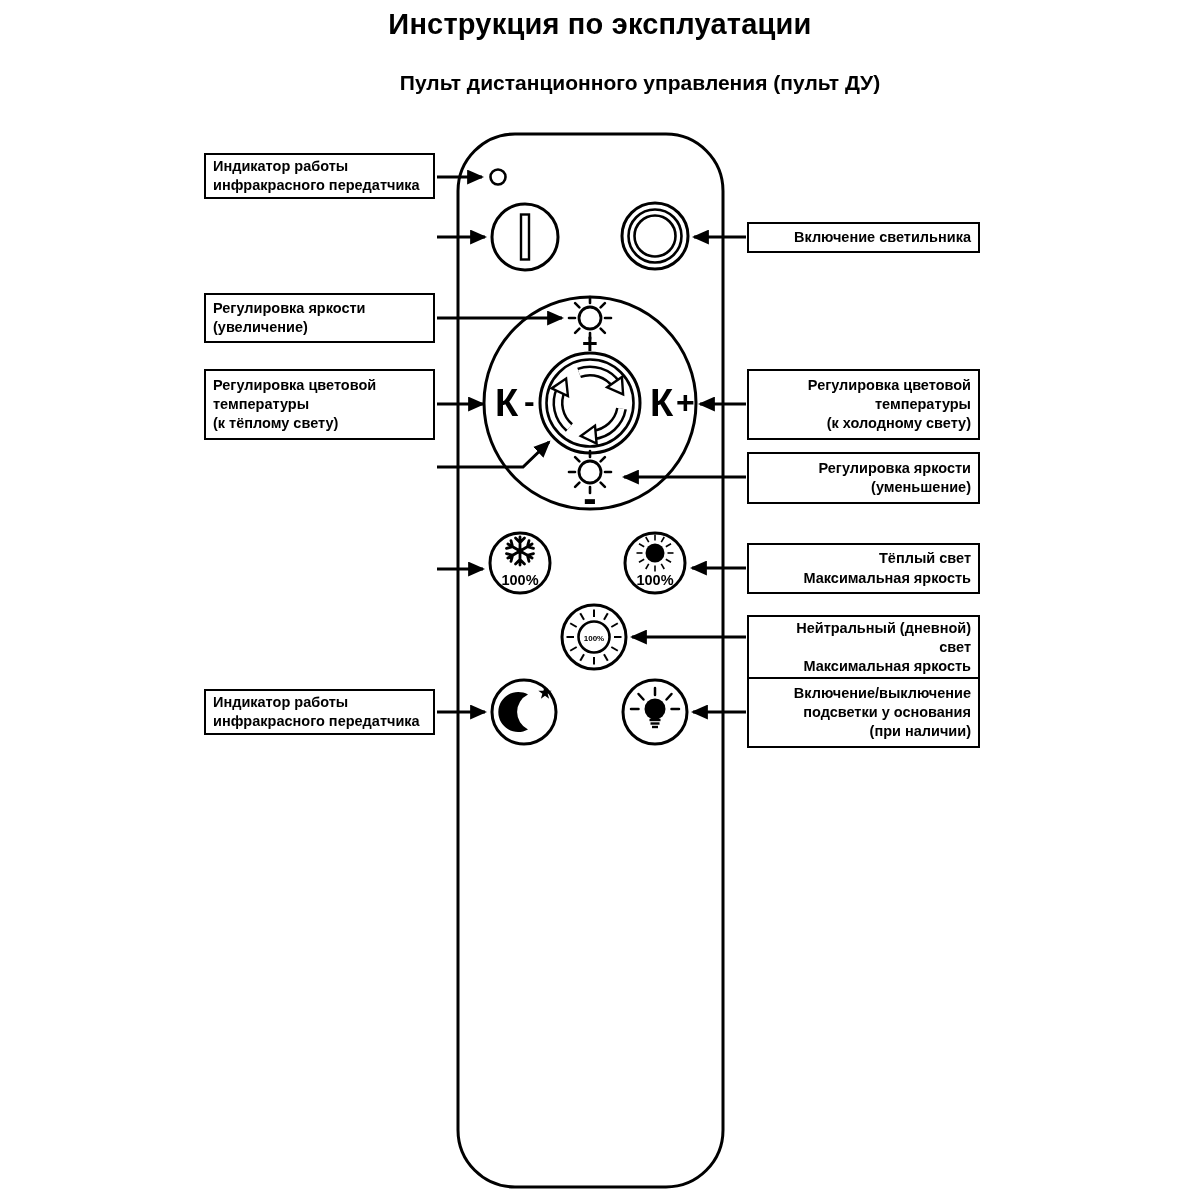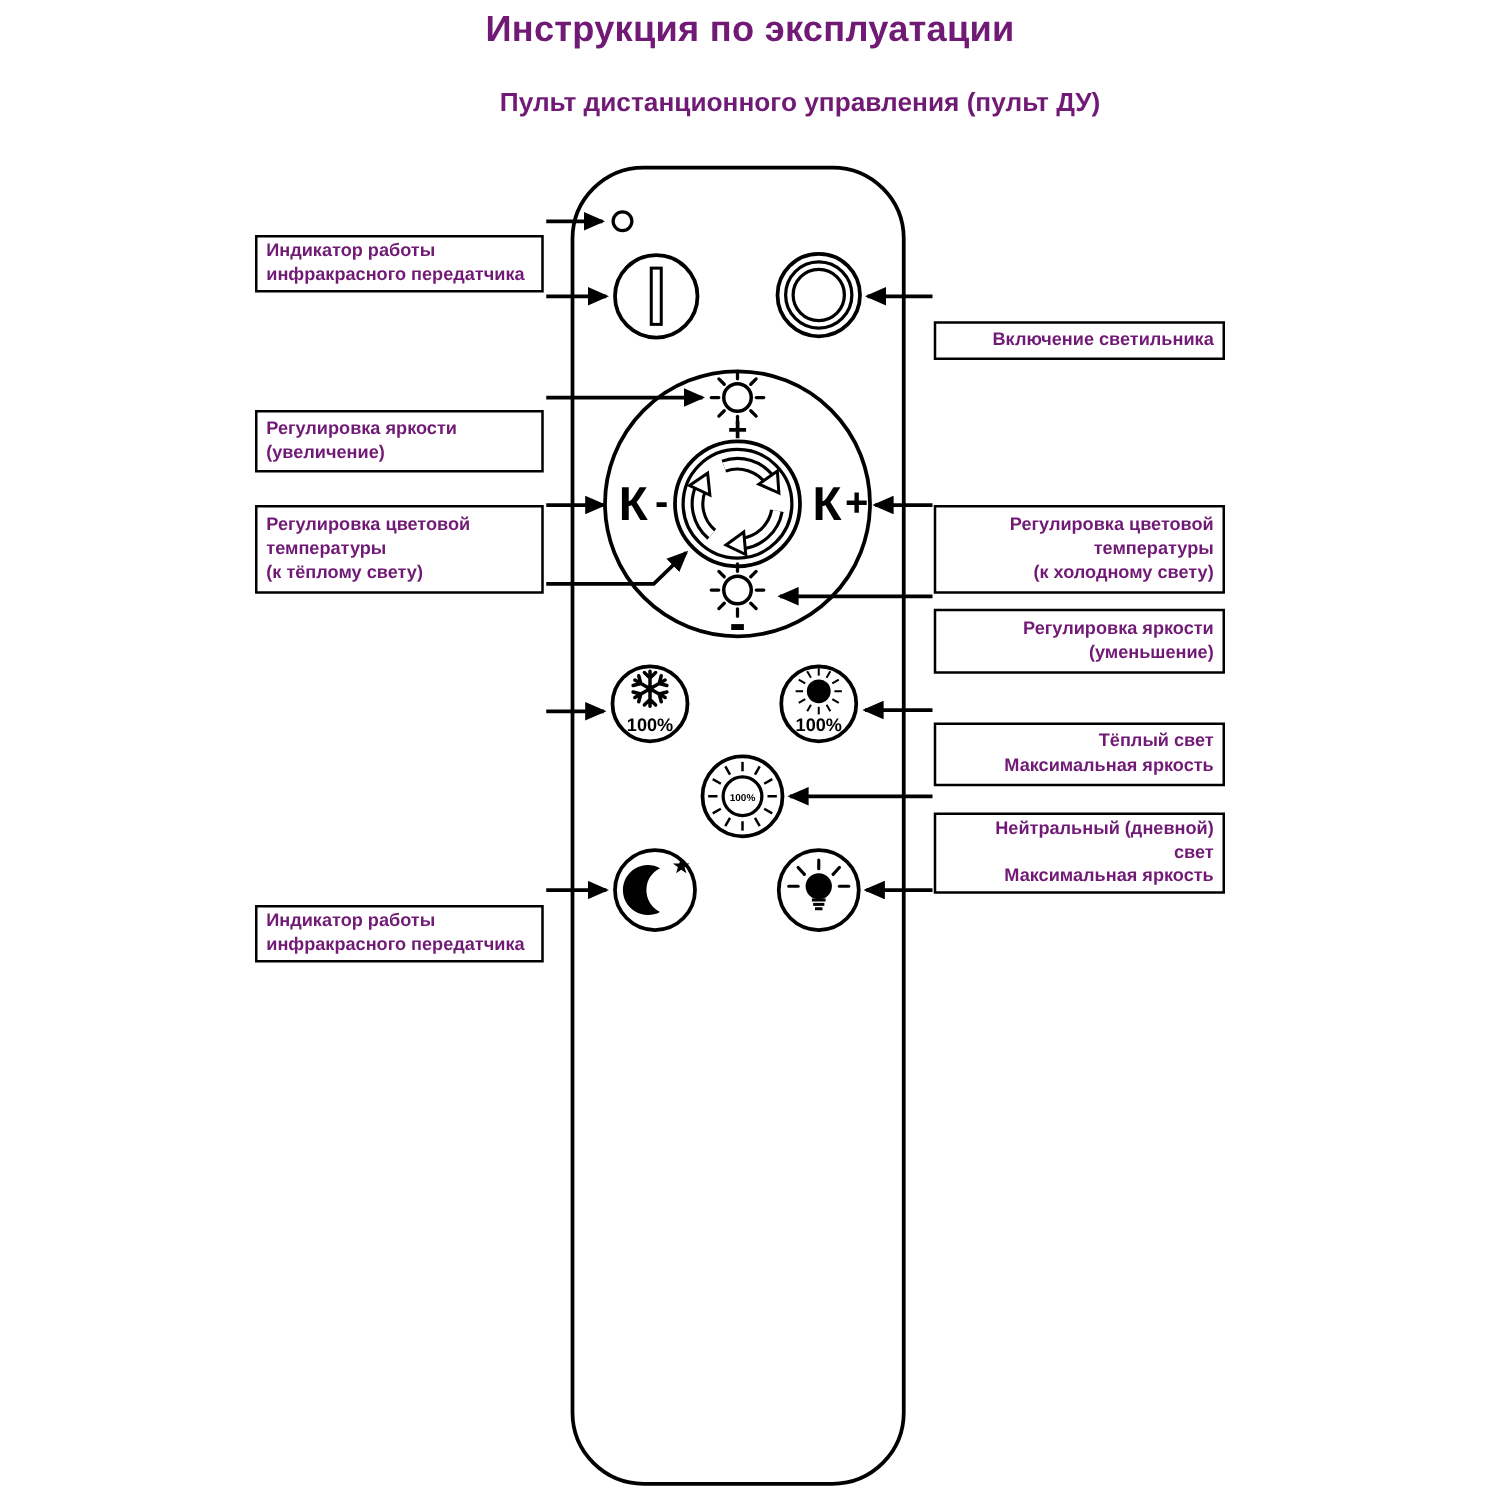--- a/index.html
+++ b/index.html
@@ -1,25 +1,25 @@
 <!DOCTYPE html>
 <html><head>
 <meta charset="utf-8">
 <style>
   html,body{margin:0;padding:0;background:#fff;}
   #canvas{position:relative;width:1200px;height:1200px;background:#fff;overflow:hidden;
-          font-family:"Liberation Sans",sans-serif;color:#701a75;}
+          font-family:"Liberation Sans",sans-serif;color:#000000;}
   #diagram-svg{position:absolute;left:0;top:0;}
   .title{position:absolute;left:0;top:8px;width:1200px;text-align:center;
          font-size:29px;font-weight:bold;letter-spacing:.2px;}
   .subtitle{position:absolute;left:0;top:71px;width:1200px;text-align:center;
             font-size:21px;font-weight:bold;padding-left:40px;}
   .lbox,.rbox{position:absolute;box-sizing:border-box;border:2px solid #000;background:#fff;
       font-size:14.5px;font-weight:bold;line-height:1.32;white-space:pre-line;
-      display:flex;align-items:center;padding:2px 7px;margin-top:35px;}
+      display:flex;align-items:center;padding:2px 7px;}
   .lbox{left:204px;width:231px;text-align:left;}
   .rbox{left:747px;width:233px;text-align:right;justify-content:flex-end;padding-left:19px;}
 </style>
 </head>
 <body>
 
 <div id="canvas">
 
   <div class="title">Инструкция по эксплуатации</div>
   <div class="subtitle">Пульт дистанционного управления (пульт ДУ)</div>
@@ -207,14 +207,17 @@
   <div class="rbox" style="top:222px;min-height:31px">Включение светильника</div>
   <div class="rbox" style="top:369px;min-height:71px">Регулировка цветовой
 температуры
 (к холодному свету)</div>
   <div class="rbox" style="top:452px;min-height:52px">Регулировка яркости
 (уменьшение)</div>
   <div class="rbox" style="top:543px;min-height:51px">Тёплый свет
 Максимальная яркость</div>
   <div class="rbox" style="top:615px;min-height:48px">Нейтральный (дневной) свет
 Максимальная яркость</div>
+  <div class="rbox" style="top:677px;min-height:71px">Включение/выключение
+подсветки у основания
+(при наличии)</div>
 
 </div>
 
 </body></html>

